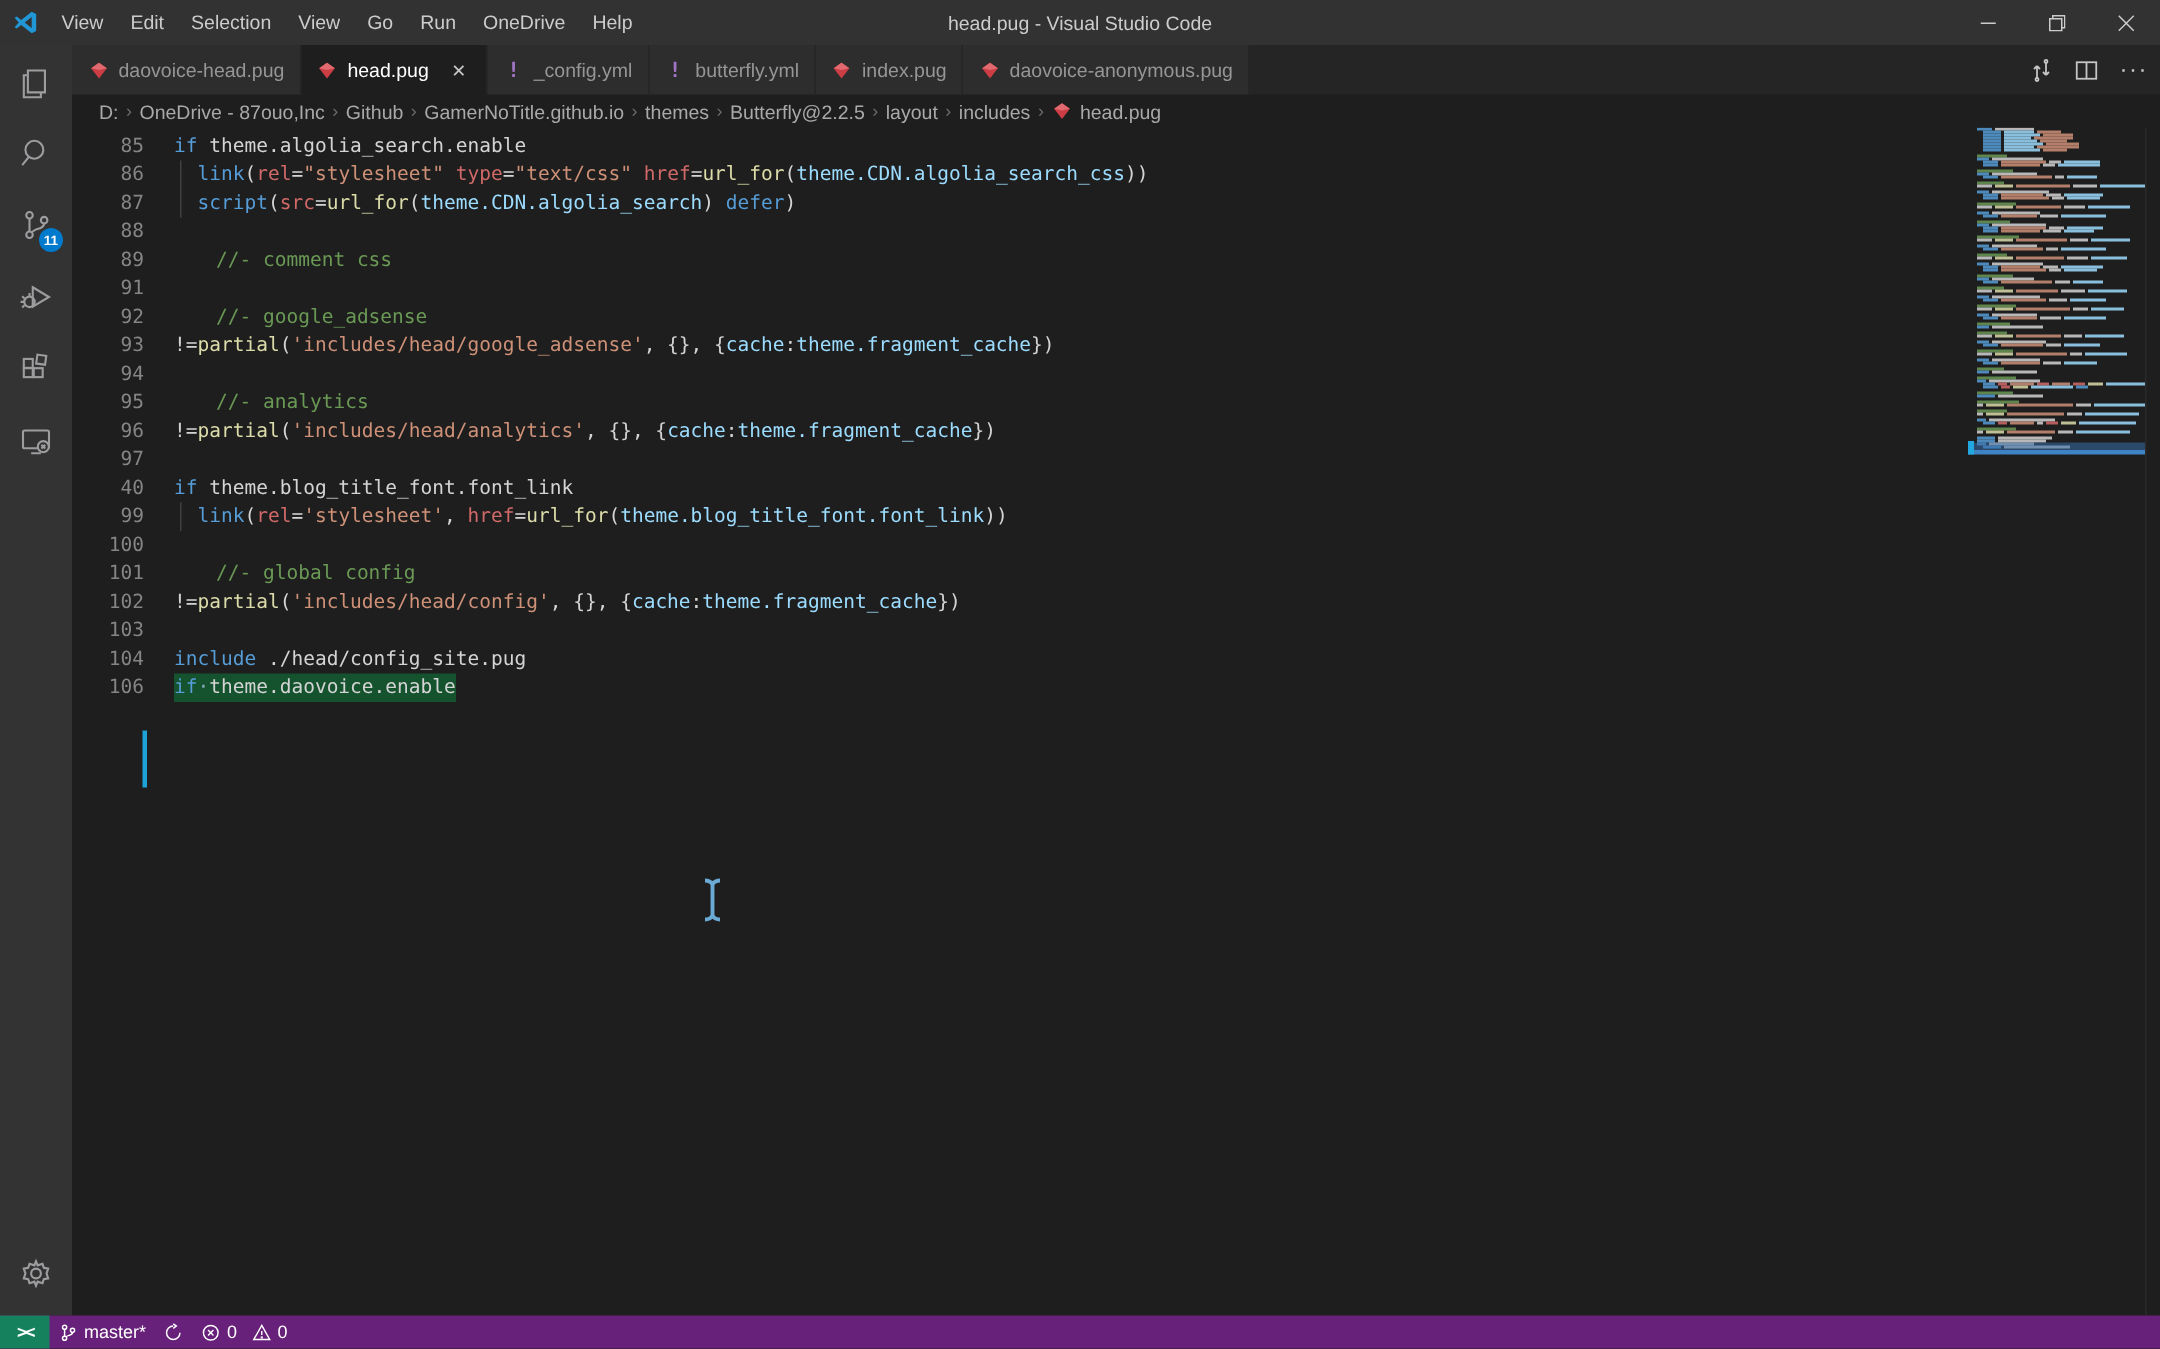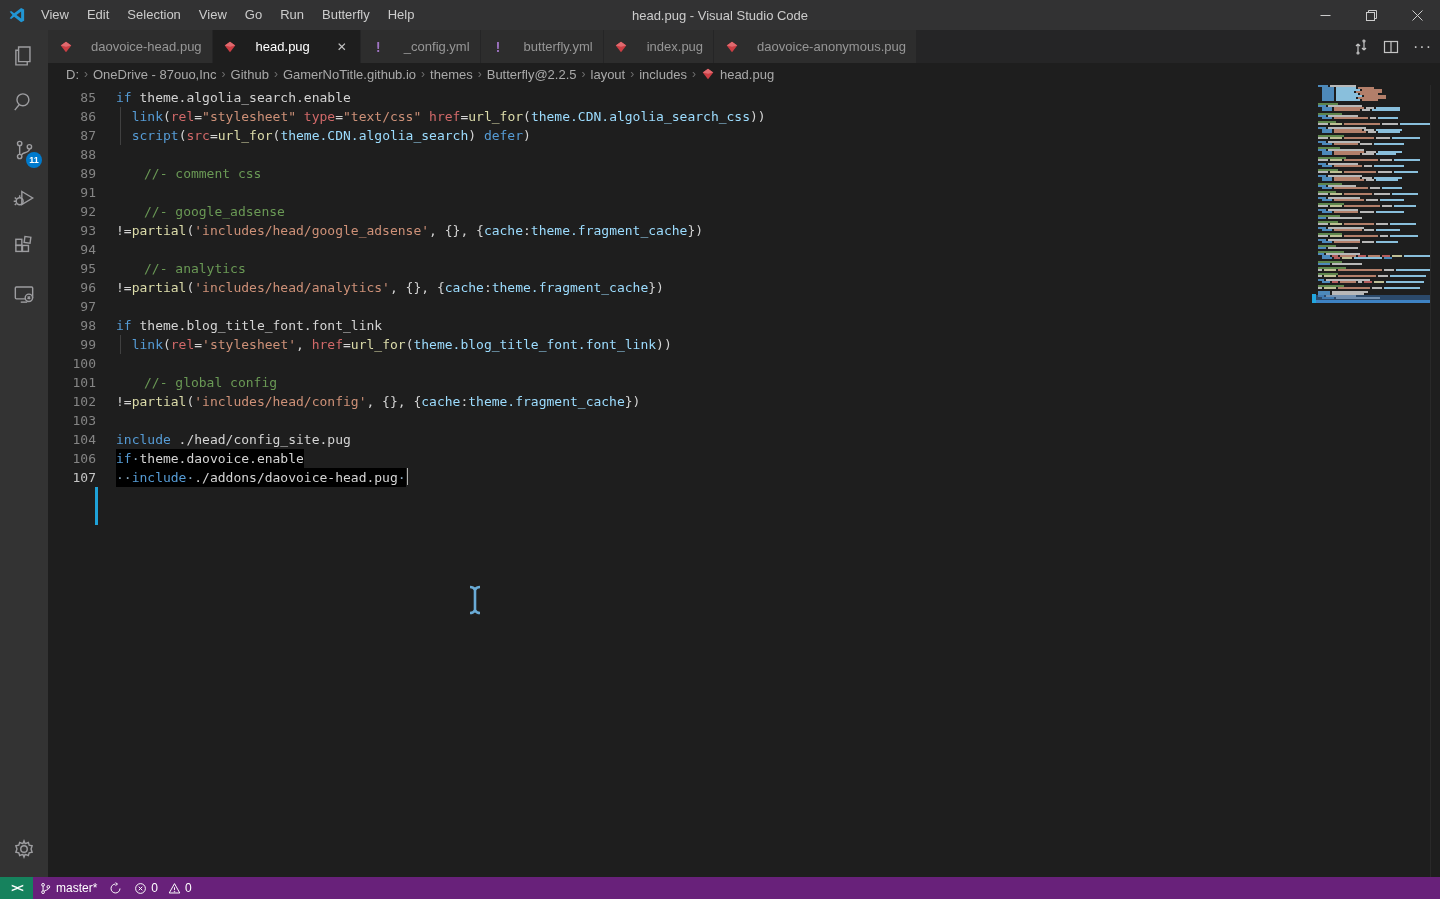--- a/index.html
+++ b/index.html
@@ -32,21 +32,21 @@
   .act-badge { position:absolute; right:6px; bottom:6px; min-width:16px; height:16px;
                background:#007acc; border-radius:50%; color:#ffffff; font-size:9px;
                display:flex; align-items:center; justify-content:center; font-weight:bold; }
   .act-bottom { margin-top:auto; margin-bottom:4px; }
 
   
   .editor-col { flex:1; display:flex; flex-direction:column; background:#1e1e1e; position:relative; }
 
   .tabbar { height:33px; background:#252526; display:flex; position:relative; }
   .tabs { display:flex; }
-  .tab { height:33px; display:flex; align-items:center; gap:18px; padding:0 10px;
+  .tab { height:33px; display:flex; align-items:center; gap:6px; padding:0 10px;
          background:#2d2d2d; border-right:1px solid #252526; font-size:13px; color:#969696;
          cursor:default; white-space:nowrap; }
   .tab.active { background:#1e1e1e; color:#ffffff; }
   .tab .tab-close { margin-left:6px; font-size:12px; color:#c5c5c5; width:16px; text-align:center; }
   .tab-icon { width:15px; height:15px; display:inline-flex; align-items:center; justify-content:center; }
   .yaml-bang { color:#a074c4; font-weight:bold; font-size:14px; font-family:"DejaVu Sans Mono",monospace; }
   .tab-actions { position:absolute; right:8px; top:0; height:33px; display:flex; align-items:center; gap:14px; }
   .tab-actions .ta { color:#c5c5c5; display:flex; align-items:center; }
   .tab-actions svg { stroke:#c5c5c5; fill:none; stroke-width:1.2; }
 
@@ -57,21 +57,21 @@
 
   
   .editor { flex:1; position:relative; overflow:hidden; background:#1e1e1e;
             font-family:"DejaVu Sans Mono", monospace; font-size:13px; }
   .code-lines { position:absolute; left:0; top:3px; right:128px; }
   .code-line { height:19px; line-height:19px; display:flex; position:relative; }
   .code-line .num { width:48px; text-align:right; color:#858585; flex:0 0 auto;
                     font-size:13px; user-select:none; }
   .code-line .num.cur { color:#c6c6c6; }
   .code-line .ltext { margin-left:20px; white-space:pre; color:#d4d4d4; position:relative; }
-  .code-line .ltext.sel { background:#000000; }
+  .code-line .ltext.sel { background:#14532d; }
   .tk-k  { color:#569cd6; }
   .tk-w  { color:#d4d4d4; }
   .tk-s  { color:#ce9178; }
   .tk-r  { color:#d16969; }
   .tk-y  { color:#dcdcaa; }
   .tk-lb { color:#9cdcfe; }
   .tk-g  { color:#6a9955;margin-left:28px; }
   .tk-ws { color:#89a7bd; }
   .guide { position:absolute; left:72px; top:0; width:1px; height:19px; background:#404040; }
   .mod-marker { position:absolute; left:47px; width:3px; background:#1fa2d8; }
@@ -112,21 +112,21 @@
   <svg class="vscode-logo" viewBox="0 0 24 24">
     <path fill="#2196d4" d="M17.5 2.5 L21.5 4.5 V19.5 L17.5 21.5 L8.2 14.2 L4.2 17.3 L2.3 16.3 L6 12 L2.3 7.7 L4.2 6.7 L8.2 9.8 Z M17.5 7.2 L11.3 12 L17.5 16.8 Z"></path>
   </svg>
   <ul class="menus" id="menus">
       <li>View</li>
       <li>Edit</li>
       <li>Selection</li>
       <li>View</li>
       <li>Go</li>
       <li>Run</li>
-      <li>Butterfly</li>
+      <li>OneDrive</li>
       <li>Help</li>
     </ul>
   <div class="window-title">head.pug - Visual Studio Code</div>
   <div class="win-controls">
     <div class="win-btn">
       <svg width="11" height="11" viewBox="0 0 11 11">
           <line x1="0.5" y1="5.5" x2="10.5" y2="5.5"></line>
         </svg>
     </div>
     <div class="win-btn">
@@ -361,21 +361,21 @@
           </div>
           <div class="code-line">
             <span class="num">96</span>
             <span class="ltext"><span class="tk-w">!=</span><span class="tk-y">partial</span><span class="tk-w">(</span><span class="tk-s">'includes/head/analytics'</span><span class="tk-w">, {}, {</span><span class="tk-lb">cache</span><span class="tk-w">:</span><span class="tk-lb">theme.fragment_cache</span><span class="tk-w">})</span></span>
           </div>
           <div class="code-line">
             <span class="num">97</span>
             <span class="ltext"></span>
           </div>
           <div class="code-line">
-            <span class="num">98</span>
+            <span class="num">40</span>
             <span class="ltext"><span class="tk-k">if</span><span class="tk-w"> theme.blog_title_font.font_link</span></span>
           </div>
           <div class="code-line">
             <span class="num">99</span>
             <span class="guide"></span>
             <span class="ltext"><span class="tk-w">  </span><span class="tk-k">link</span><span class="tk-w">(</span><span class="tk-r">rel</span><span class="tk-w">=</span><span class="tk-s">'stylesheet'</span><span class="tk-w">, </span><span class="tk-r">href</span><span class="tk-w">=</span><span class="tk-y">url_for</span><span class="tk-w">(</span><span class="tk-lb">theme.blog_title_font.font_link</span><span class="tk-w">))</span></span>
           </div>
           <div class="code-line">
             <span class="num">100</span>
             <span class="ltext"></span>
@@ -392,25 +392,20 @@
             <span class="num">103</span>
             <span class="ltext"></span>
           </div>
           <div class="code-line">
             <span class="num">104</span>
             <span class="ltext"><span class="tk-k">include</span><span class="tk-w"> ./head/config_site.pug</span></span>
           </div>
           <div class="code-line">
             <span class="num">106</span>
             <span class="ltext sel"><span class="tk-k">if</span><span class="tk-ws">·</span><span class="tk-w">theme.daovoice.enable</span></span>
-          </div>
-          <div class="code-line">
-            <span class="num cur">107</span>
-            <span class="ltext sel"><span class="tk-ws">··</span><span class="tk-k">include</span><span class="tk-ws">·</span><span class="tk-w">./addons/daovoice-head.pug</span><span class="tk-ws">·</span></span>
-            <span class="caret"></span>
           </div>
         </div>
       <div class="minimap" id="minimap">
           <div class="mm-row" style="top: 0px; left: 6px;">
             <span class="mm-seg" style="width: 10px; background: rgb(86, 156, 214);"></span>
             <span class="mm-seg" style="width: 26px; background: rgb(212, 212, 212);"></span>
           </div>
           <div class="mm-row" style="top: 2px; left: 10px;">
             <span class="mm-seg" style="width: 12px; background: rgb(86, 156, 214);"></span>
             <span class="mm-seg" style="width: 20px; background: rgb(156, 220, 254);"></span>

